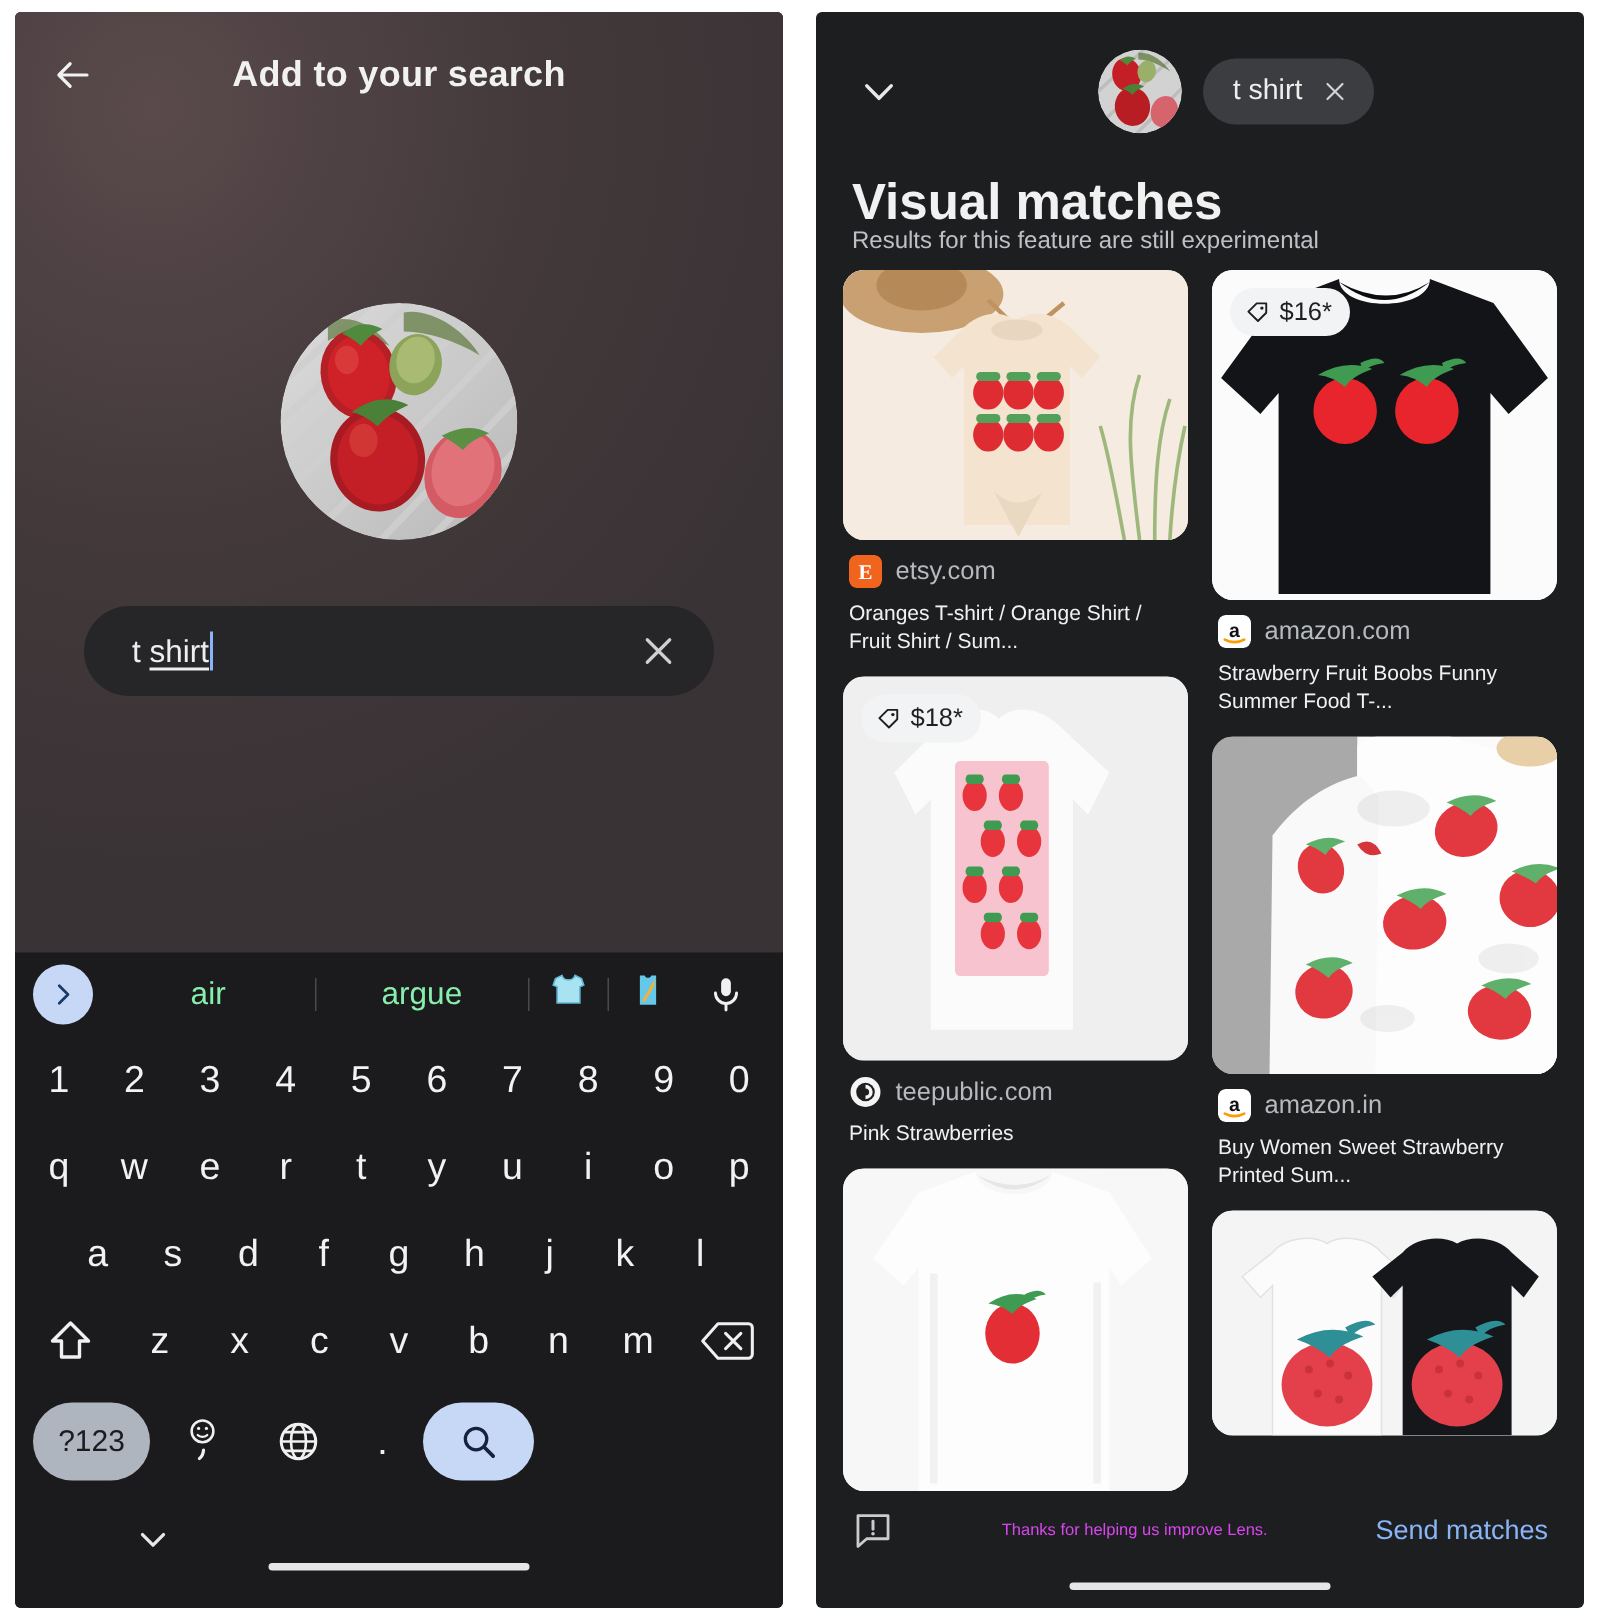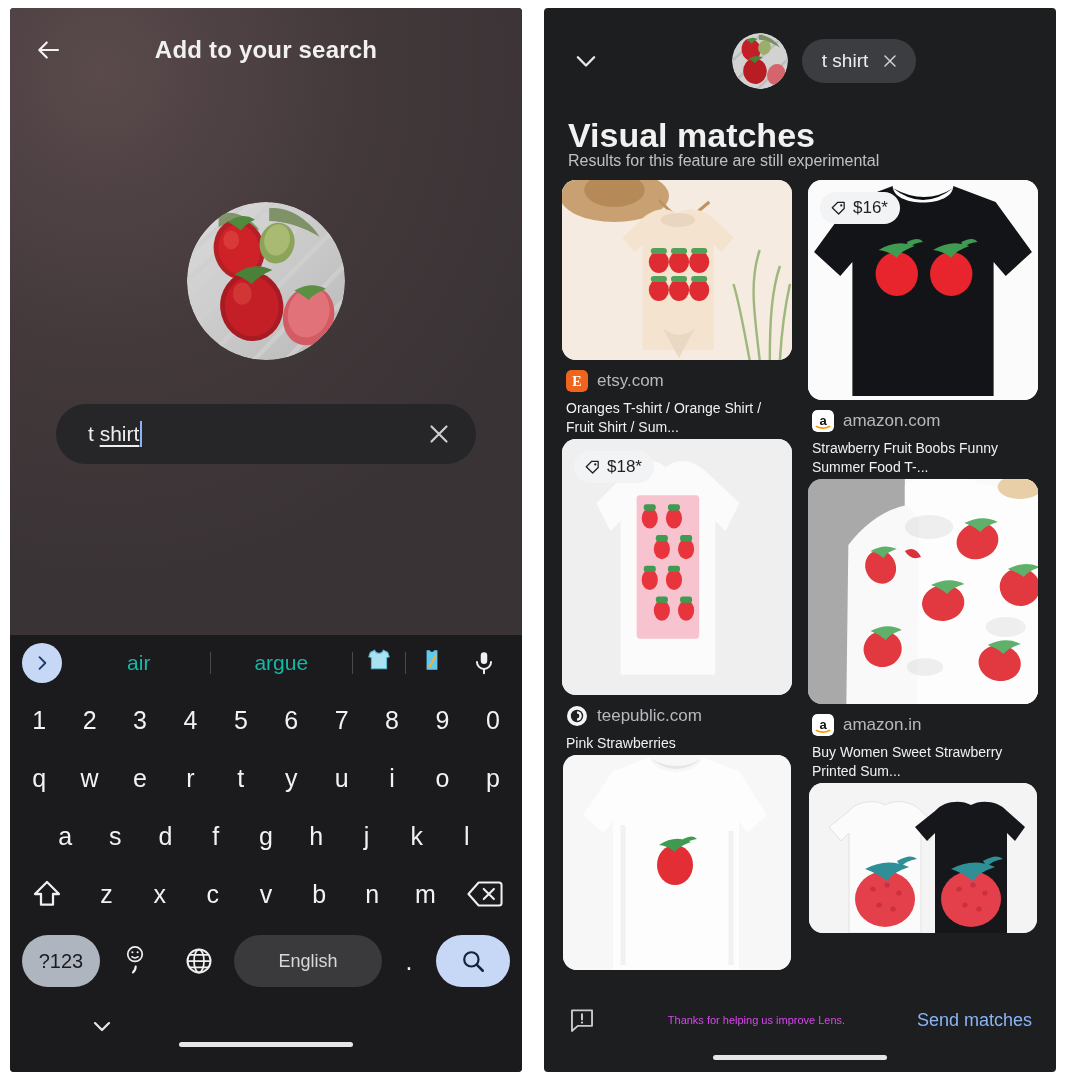--- a/index.html
+++ b/index.html
@@ -67,21 +67,21 @@
   }
   .kb-sugg {
     height: 56px; display: flex; align-items: center; padding: 0 12px; gap: 0;
   }
   .sugg-expand {
     width: 40px; height: 40px; border-radius: 50%; background: #c6d8f5;
     display: flex; align-items: center; justify-content: center; flex: 0 0 40px;
     margin-right: 6px;
   }
   .sugg-word {
-    flex: 1 1 0; text-align: center; color: #14b8a6; font-size: 21px;
+    flex: 1 1 0; text-align: center; color: #86efac; font-size: 21px;
   }
   .sugg-div { width: 1px; height: 22px; background: #4a4a4c; flex: 0 0 1px; }
   .sugg-emoji { width: 52px; text-align: center; font-size: 22px; flex: 0 0 52px; }
   .sugg-mic { width: 52px; flex: 0 0 52px; display: flex; align-items: center; justify-content: center; }
 
   .kb-row { display: flex; align-items: center; height: 58px; padding: 0 4px; }
   .key {
     flex: 1 1 0; text-align: center; color: #f2f2f2; font-size: 25px; font-weight: 300;
     line-height: 58px; height: 58px;
   }
@@ -127,21 +127,21 @@
   .chip-label { color: #eeeeee; font-size: 19px; }
   .r-rightpad { flex: 1; }
 
   .r-title { position: absolute; top: 108px; left: 24px; color: #f1f1f1; font-size: 34px; font-weight: 700; }
   .r-sub { position: absolute; top: 144px; left: 24px; color: #bdc1c6; font-size: 16px; }
 
   .masonry {
     position: absolute; top: 172px; left: 18px; right: 18px; bottom: 62px;
     display: flex; gap: 16px; overflow: hidden;
   }
-  .col { flex: 1 1 0; display: flex; flex-direction: column; gap: 2px; min-width: 0; align-items: center; }
+  .col { flex: 1 1 0; display: flex; flex-direction: column; gap: 14px; min-width: 0; }
   .card { display: flex; flex-direction: column; }
   .card-img { position: relative; border-radius: 14px; overflow: hidden; width: 100%; }
   .card-meta { padding: 10px 4px 0 4px; }
   .src-row { display: flex; align-items: center; gap: 9px; }
   .favicon { width: 22px; height: 22px; flex: 0 0 22px; border-radius: 5px; overflow: hidden; }
   .src-name { color: #b6b9bd; font-size: 17px; }
   .card-title { color: #f1f1f1; font-size: 14px; line-height: 1.36; margin-top: 7px; }
   .price-badge {
     position: absolute; top: 12px; left: 12px; height: 32px; border-radius: 16px;
     background: #f1f3f4; display: flex; align-items: center; gap: 6px; padding: 0 12px 0 10px;
@@ -339,21 +339,20 @@
             <path d="M12.6 20 q-0.2 3.4 -2.4 5" fill="none" stroke="#f0f0f0" stroke-width="1.9" stroke-linecap="round"></path>
           </svg>
         </div>
         <div class="key-globe">
           <svg width="30" height="30" viewBox="0 0 24 24">
             <circle cx="12" cy="12" r="9.2" fill="none" stroke="#f0f0f0" stroke-width="1.6"></circle>
             <ellipse cx="12" cy="12" rx="4" ry="9.2" fill="none" stroke="#f0f0f0" stroke-width="1.4"></ellipse>
             <path d="M3 12 H21 M4.6 7 H19.4 M4.6 17 H19.4" stroke="#f0f0f0" stroke-width="1.4"></path>
           </svg>
         </div>
-        <div class="key-space">English</div>
         <div class="key-period">.</div>
         <div class="key-search">
           <svg width="26" height="26" viewBox="0 0 24 24">
             <circle cx="10.5" cy="10.5" r="6.6" fill="none" stroke="#14233c" stroke-width="2"></circle>
             <path d="M15.4 15.4 L21 21" stroke="#14233c" stroke-width="2.3" stroke-linecap="round"></path>
           </svg>
         </div>
       </div>
 
       <div class="kb-bottom">

